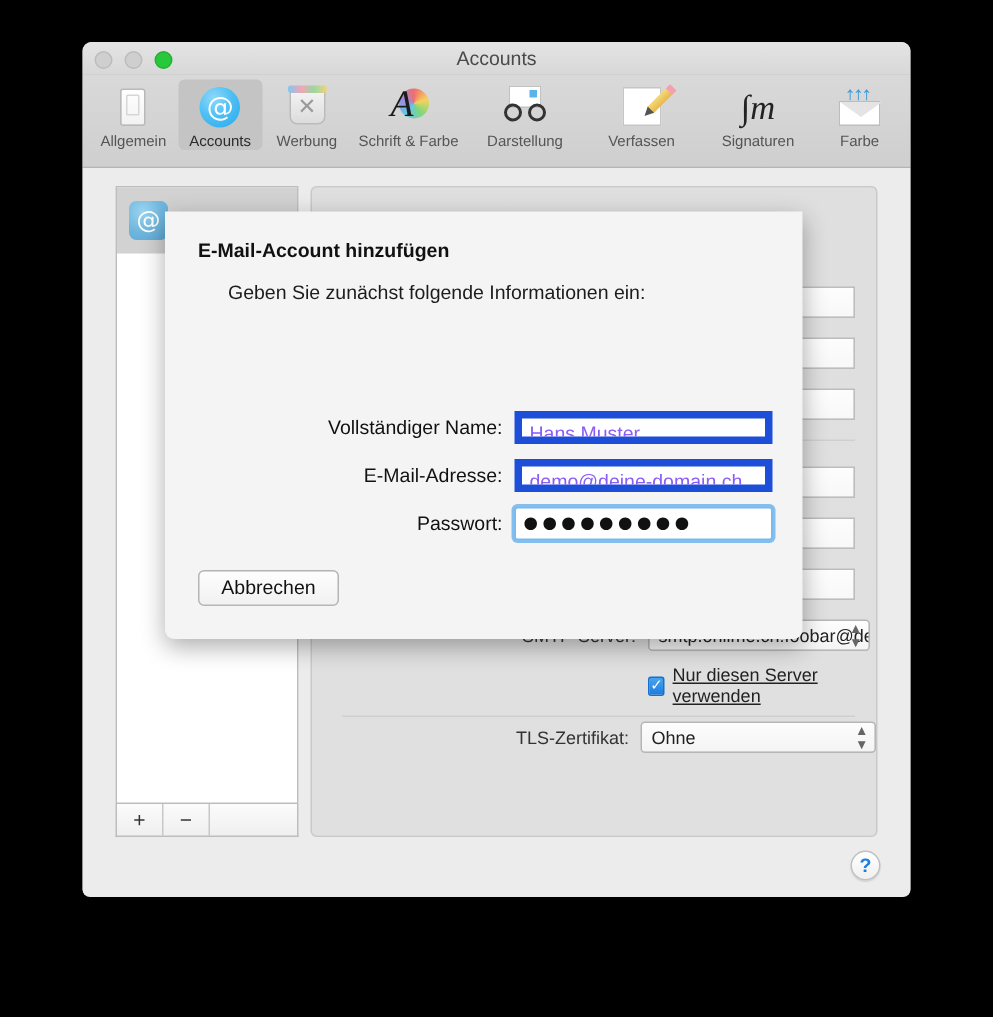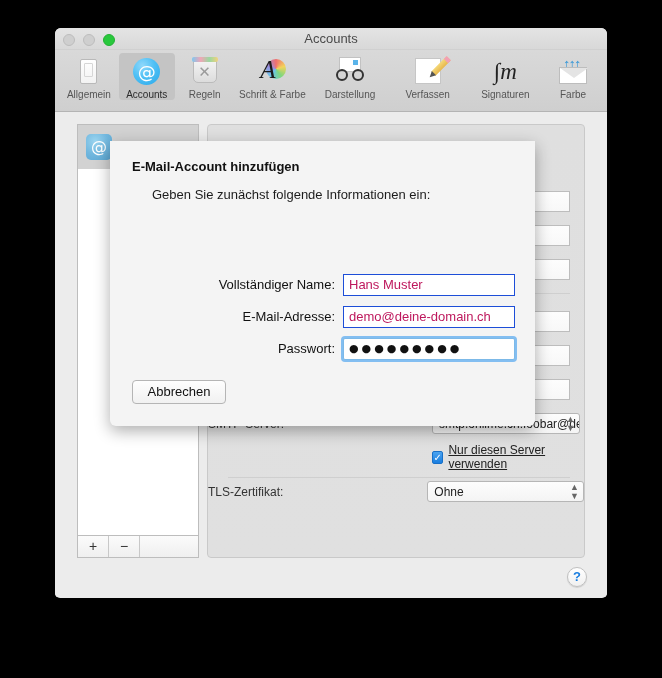--- a/index.html
+++ b/index.html
@@ -188,21 +188,21 @@
   .ghost-field {
     position: absolute; right: 14px; width: 180px; height: 21px;
     background: linear-gradient(to bottom,#fdfdfd,#f8f8f8);
     border: 1px solid #bdbdbd;
   }
   .ghost-sep {
     position: absolute; left: 20px; right: 14px; height: 1px; background: #cfcfcf;
   }
 
   .row { position: absolute; display: flex; align-items: center; }
-  .row .lbl { font-size: 12px; color: #333; text-align: left; white-space: nowrap; }
+  .row .lbl { font-size: 12px; color: #333; text-align: right; white-space: nowrap; }
   .popup {
     height: 21px; background: linear-gradient(to bottom,#fdfdfd,#f4f4f4);
     border: 1px solid #b6b6b6; border-radius: 3px;
     display: flex; align-items: center; padding: 0 0 0 6px;
     font-size: 12px; color: #222; overflow: hidden; white-space: nowrap;
     position: relative;
   }
   .popup .chev {
     position:absolute; right:4px; top:1px; font-size:9px; color:#666; line-height:9px;
   }
@@ -246,22 +246,22 @@
     position: absolute; left: 42px; top: 46px;
     font-size: 13px; color: #1c1c1c;
   }
   .f-row { position: absolute; left: 0; width: 100%; height: 22px; margin-top: 40px; }
   .f-lbl {
     position: absolute; left: 0; width: 225px; text-align: right;
     font-size: 13px; color: #111; line-height: 22px;
   }
   .f-inp {
     position: absolute; left: 233px; width: 172px; height: 22px;
-    background: #fff; border: 1px solid #1d4ed8;
-    font-size: 13px; color: #be185d; line-height: 20px; padding: 0 5px;
+    background: #fff; border: 5px solid #1d4ed8;
+    font-size: 13px; color: #8b5cf6; line-height: 20px; padding: 0 5px;
     overflow: hidden; white-space: nowrap;
   }
   .f-inp.focus {
     border: 1px solid #7cb9e8;
     box-shadow: 0 0 0 2px rgba(110,180,240,0.85);
     border-radius: 2px;
   }
   .dots {
     font-family:"DejaVu Sans",sans-serif; font-size:11px; letter-spacing:3px; color:#111;
   }
@@ -307,21 +307,21 @@
       <div class="tb-icon">
           <div class="ic-at">@</div>
         </div>
       <div class="tb-label">Accounts</div>
     </div>
 
     <div class="tb-item">
       <div class="tb-icon">
           <div class="ic-trash">✕</div>
         </div>
-      <div class="tb-label">Regeln</div>
+      <div class="tb-label">Werbung</div>
     </div>
 
     <div class="tb-item wide">
       <div class="tb-icon">
         <div class="ic-font">
             <div class="disc"></div>
             <div class="a">A</div>
           </div>
       </div>
       <div class="tb-label">Schrift &amp; Farbe</div>

